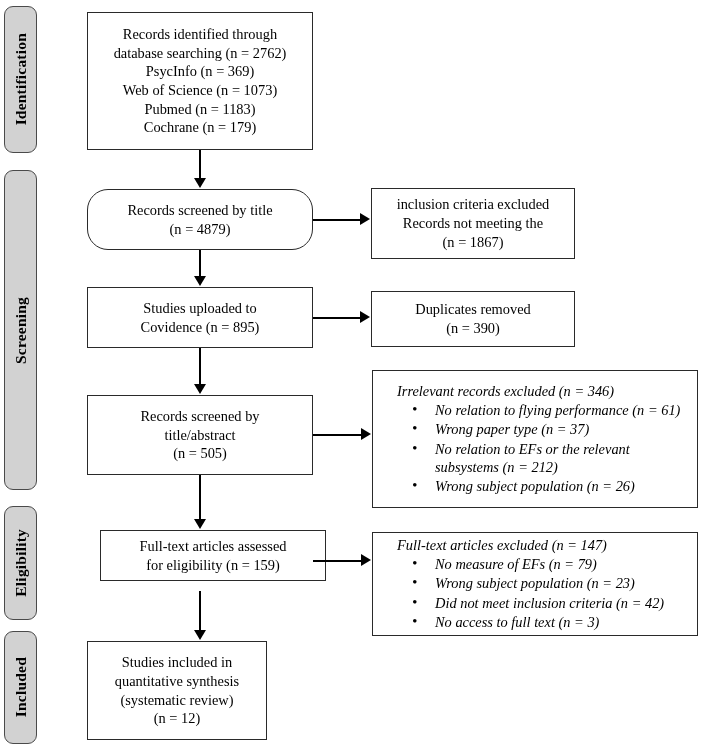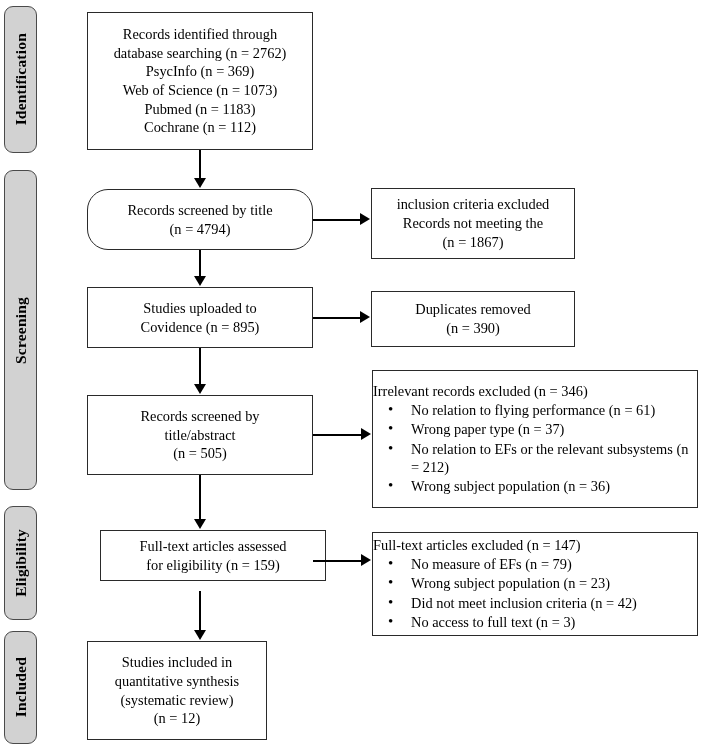--- a/index.html
+++ b/index.html
@@ -61,21 +61,22 @@
     position: absolute;
     background: #ffffff;
     border: 1.5px solid #2a2a2a;
     box-sizing: border-box;
     display: flex;
     flex-direction: column;
     justify-content: center;
     text-align: left;
     font-size: 14.4px;
     line-height: 1.26;
-    padding: 4px 8px 4px 0;
+    padding: 4px 8px 4px 24px;
+    font-style: italic;
   }
   .list-box .list-head {
     margin-bottom: 1px;
     white-space: nowrap;
   }
   .list-box ul {
     margin: 0;
     padding: 0 0 0 38px;
     list-style: none;
   }
@@ -138,29 +139,29 @@
   <div class="stage-pill" style="left:4px; top:631px; width:33px; height:113px;">
     <span class="stage-label">Included</span>
   </div>
 
   <div class="flow-box" style="left:87px; top:12px; width:226px; height:138px;">
     <span class="line">Records identified through</span>
     <span class="line">database searching (n = 2762)</span>
     <span class="line">PsycInfo (n = 369)</span>
     <span class="line">Web of Science (n = 1073)</span>
     <span class="line">Pubmed (n = 1183)</span>
-    <span class="line">Cochrane (n = 112)</span>
+    <span class="line">Cochrane (n = 179)</span>
   </div>
 
   <div class="vline" style="left:198.8px; top:150px; height:30px;"></div>
   <div class="arrow-down" style="left:193.5px; top:178px;"></div>
 
   <div class="flow-box" style="left:87px; top:189px; width:226px; height:61px;border-radius:21px;">
     <span class="line">Records screened by title</span>
-    <span class="line">(n = 4794)</span>
+    <span class="line">(n = 4879)</span>
   </div>
 
   <div class="hline" style="left:313px; top:218.5px; width:48px;"></div>
   <div class="arrow-right" style="left:360px; top:213px;"></div>
 
   <div class="flow-box" style="left:371px; top:188px; width:204px; height:71px;">
     <span class="line">inclusion criteria excluded</span>
     <span class="line">Records not meeting the</span>
     <span class="line">(n = 1867)</span>
   </div>
@@ -192,21 +193,21 @@
 
   <div class="hline" style="left:313px; top:433.5px; width:49px;"></div>
   <div class="arrow-right" style="left:361px; top:428px;"></div>
 
   <div class="list-box" style="left:372px; top:370px; width:326px; height:138px;">
     <div class="list-head">Irrelevant records excluded (n = 346)</div>
     <ul>
       <li>No relation to flying performance (n = 61)</li>
       <li>Wrong paper type (n = 37)</li>
       <li>No relation to EFs or the relevant subsystems (n = 212)</li>
-      <li>Wrong subject population (n = 36)</li>
+      <li>Wrong subject population (n = 26)</li>
     </ul>
   </div>
 
   <div class="vline" style="left:198.8px; top:475px; height:46px;"></div>
   <div class="arrow-down" style="left:193.5px; top:519px;"></div>
 
   <div class="flow-box" style="left:87px; top:530px; width:226px; height:51px;margin-left:13px;">
     <span class="line">Full-text articles assessed</span>
     <span class="line">for eligibility (n = 159)</span>
   </div>

